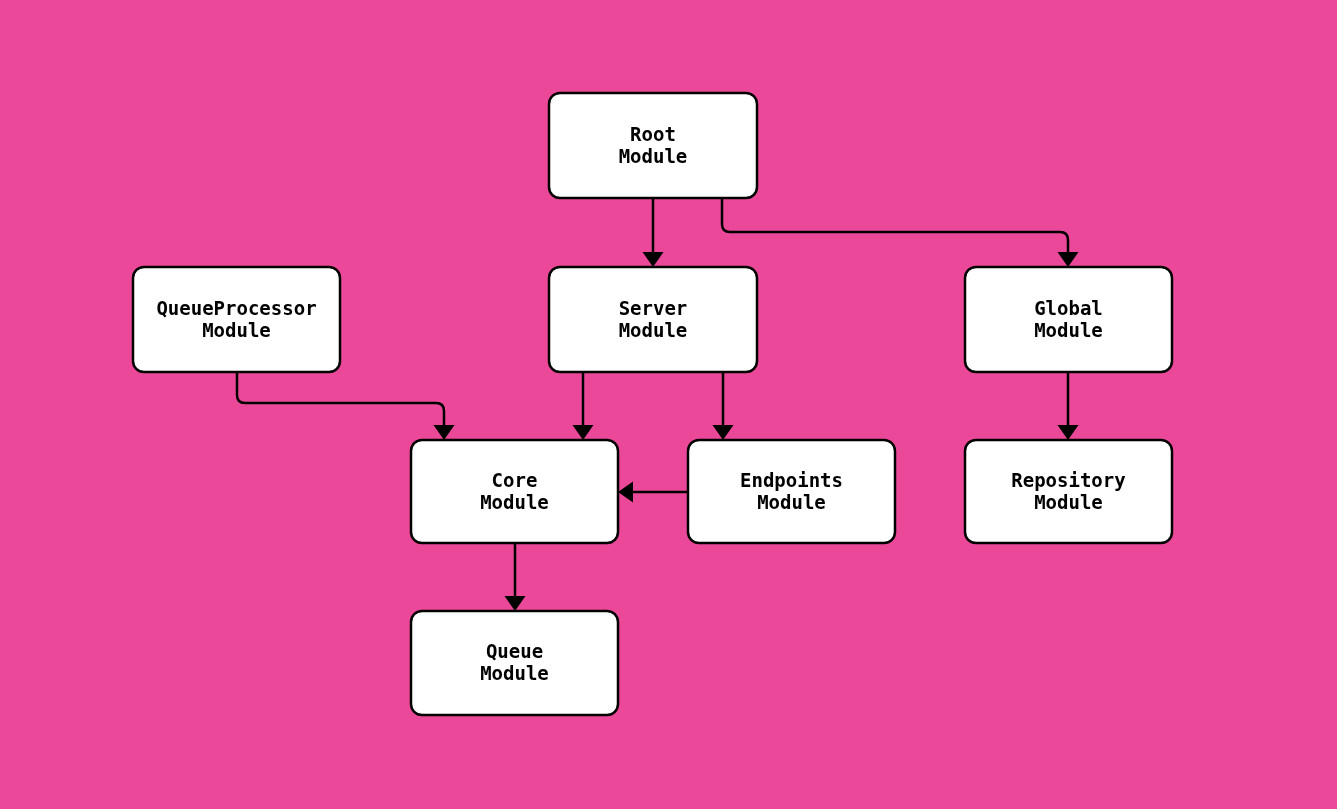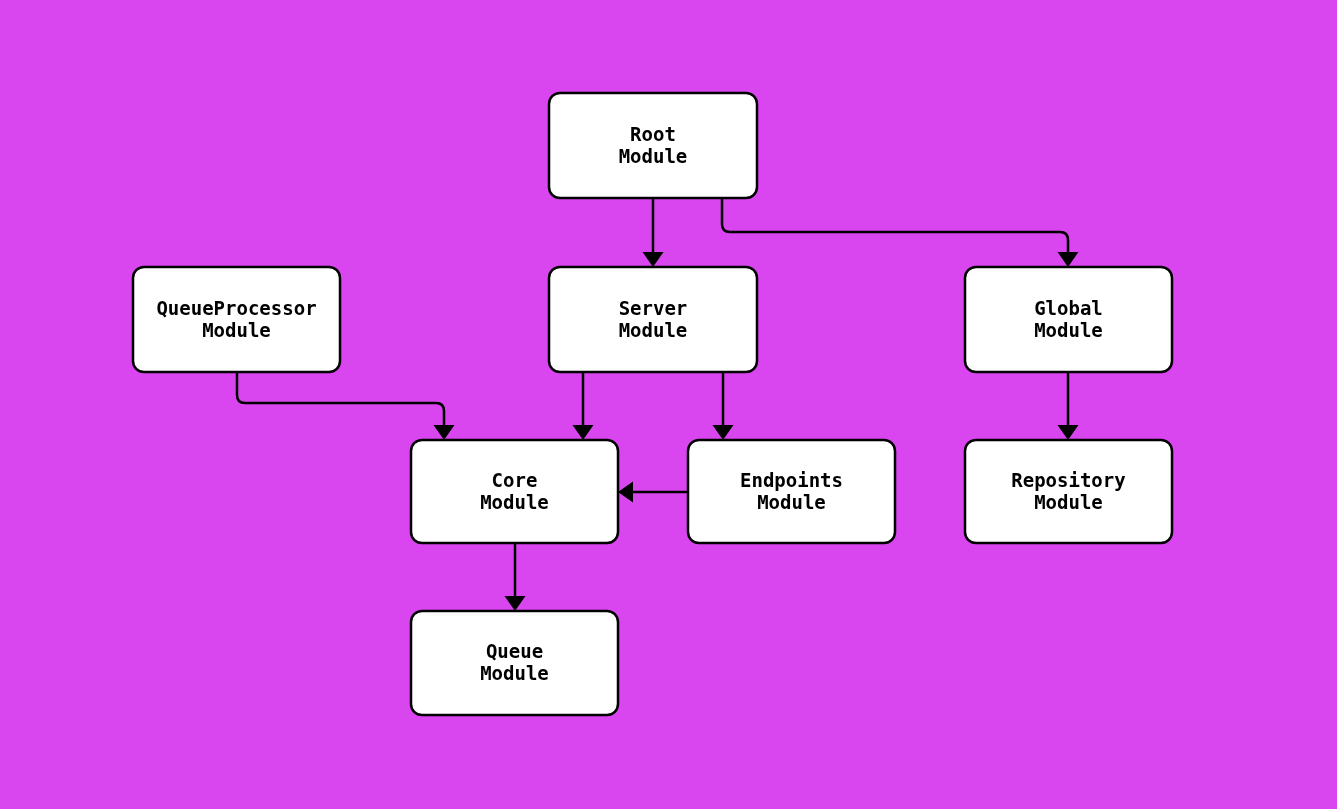--- a/index.html
+++ b/index.html
@@ -4,21 +4,21 @@
 <style>
   html, body {
     margin: 0;
     padding: 0;
     background: #ffffff;
   }
   #stage {
     position: relative;
     width: 1337px;
     height: 809px;
-    background: #d946ef;
+    background: #ec4899;
     overflow: hidden;
   }
   svg {
     display: block;
   }
   .node-rect {
     fill: #ffffff;
     stroke: #000000;
     stroke-width: 2.5;
   }

